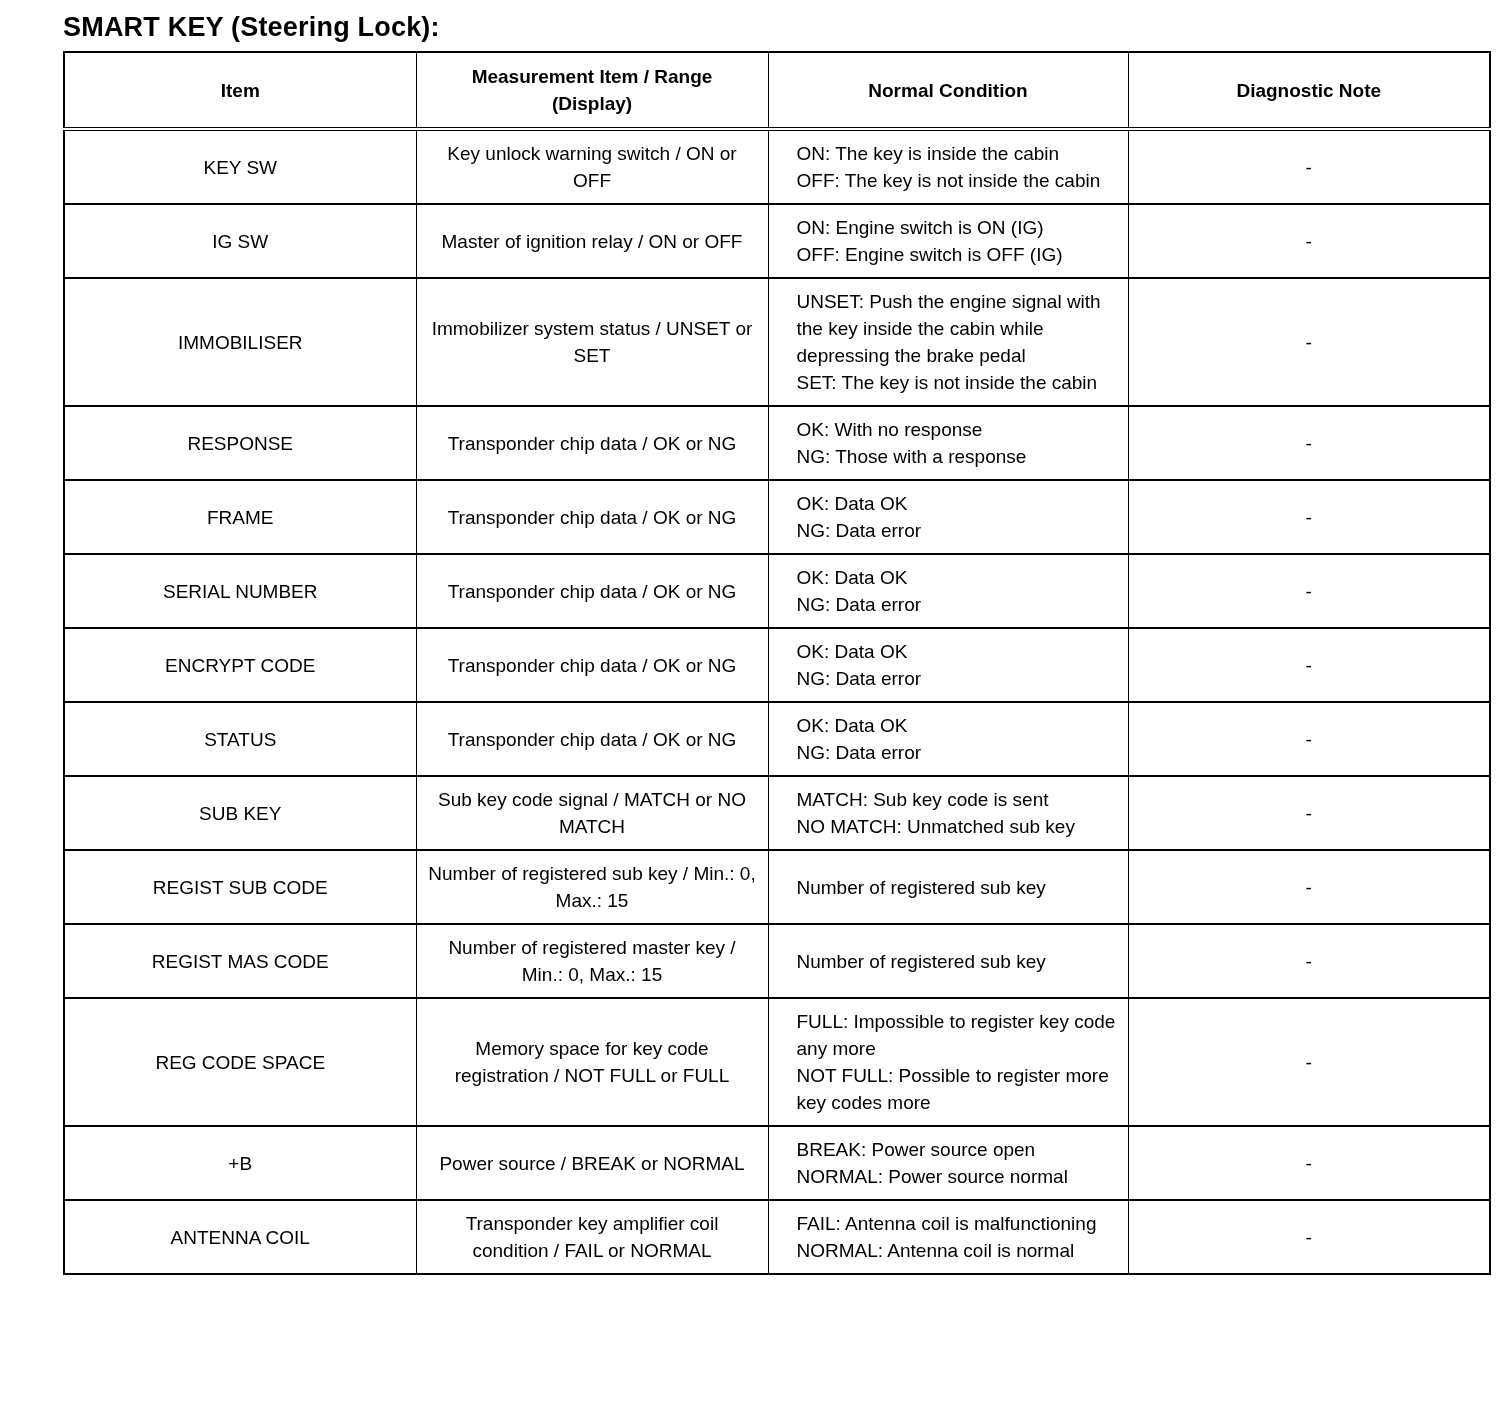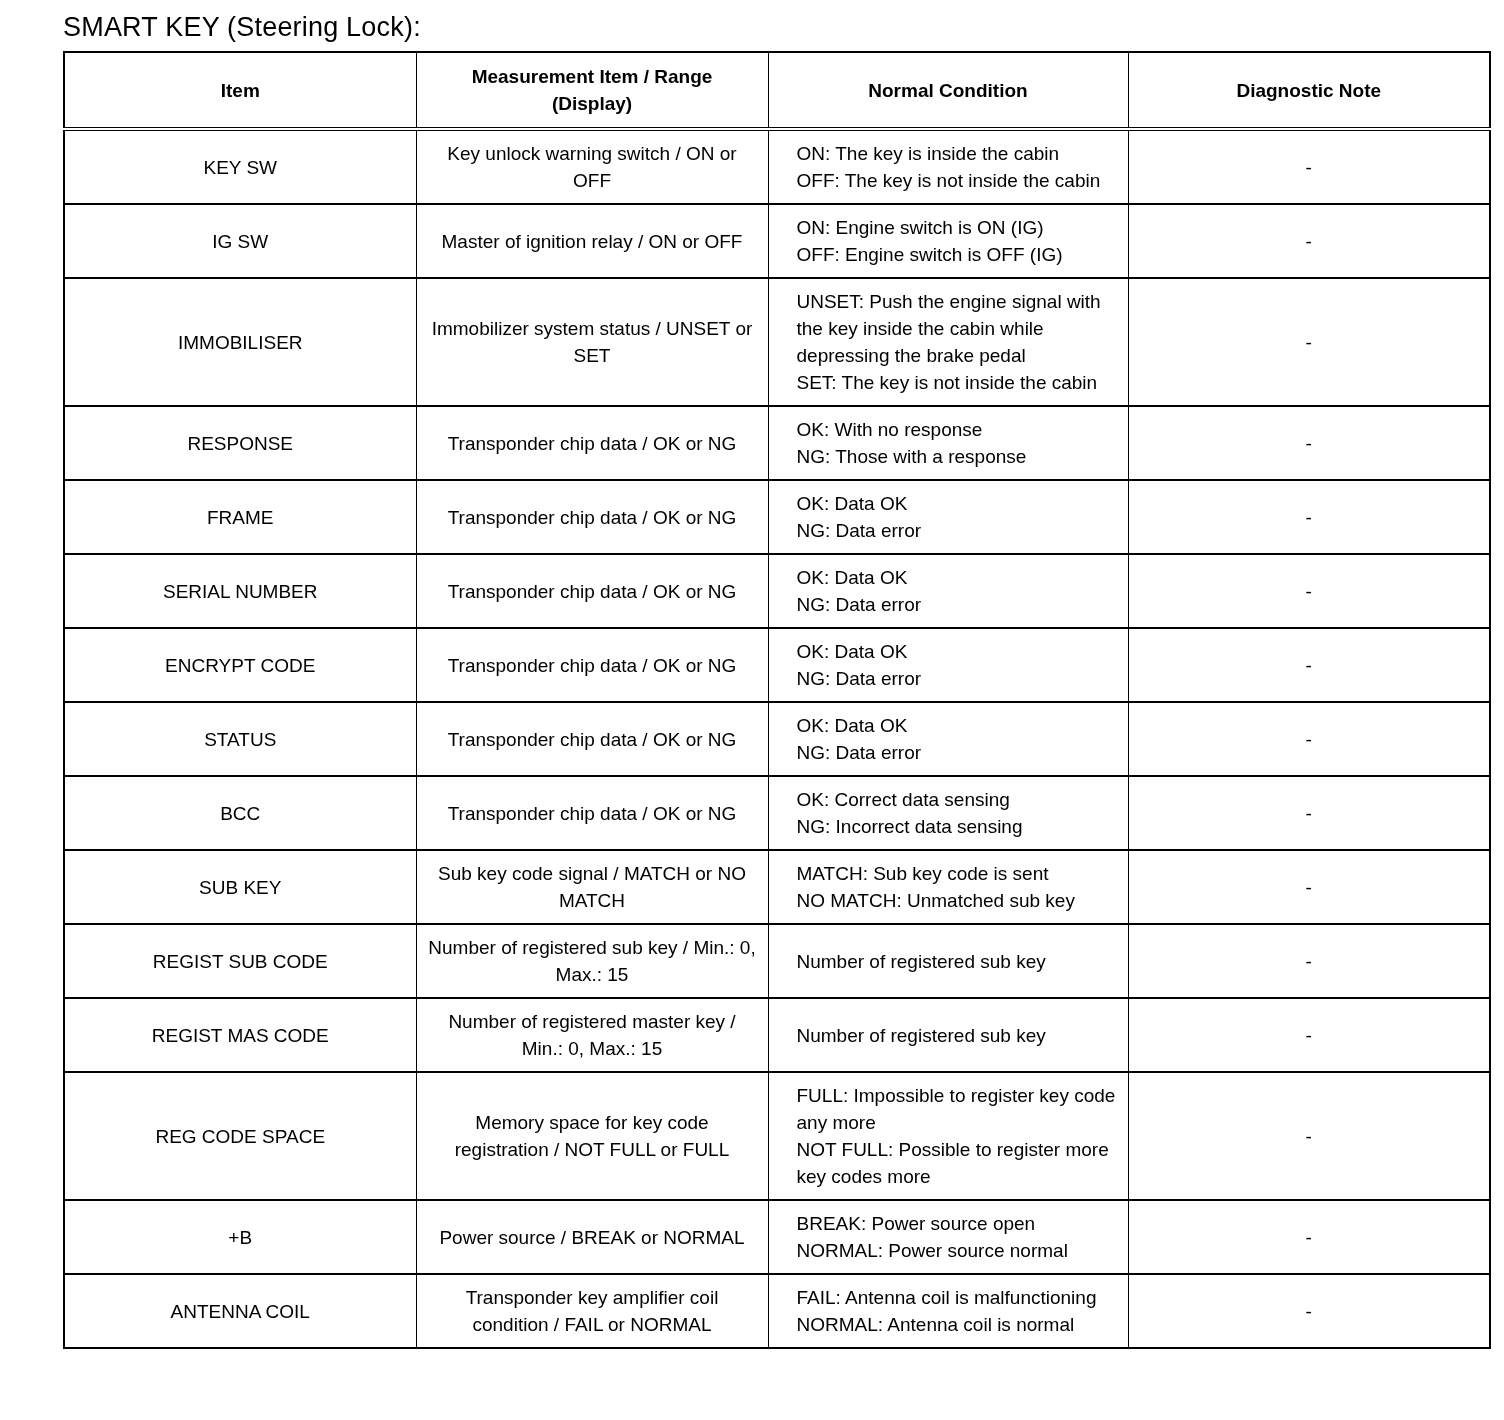--- a/index.html
+++ b/index.html
@@ -9,21 +9,21 @@
     background: #ffffff;
     font-family: "Liberation Sans", "DejaVu Sans", sans-serif;
     color: #000000;
   }
   .page {
     width: 1504px;
     padding: 8px 14px 10px 63px;
   }
   .title {
     font-size: 27px;
-    font-weight: normal;
+    font-weight: bold;
     margin: 4px 0 8px 0;
     letter-spacing: 0.2px;
   }
   table.spec-table {
     border-collapse: collapse;
     table-layout: fixed;
     width: 1426px;
     border: 2px solid #000;
   }
   .spec-table th, .spec-table td {
@@ -123,27 +123,20 @@
           <td class="col-center">-</td>
         </tr>
         <tr>
           <td class="col-center">STATUS</td>
           <td class="col-center">Transponder chip data / OK or NG</td>
           <td class="col-left">OK: Data OK
 NG: Data error</td>
           <td class="col-center">-</td>
         </tr>
         <tr>
-          <td class="col-center">BCC</td>
-          <td class="col-center">Transponder chip data / OK or NG</td>
-          <td class="col-left">OK: Correct data sensing
-NG: Incorrect data sensing</td>
-          <td class="col-center">-</td>
-        </tr>
-        <tr>
           <td class="col-center">SUB KEY</td>
           <td class="col-center">Sub key code signal / MATCH or NO MATCH</td>
           <td class="col-left">MATCH: Sub key code is sent
 NO MATCH: Unmatched sub key</td>
           <td class="col-center">-</td>
         </tr>
         <tr>
           <td class="col-center">REGIST SUB CODE</td>
           <td class="col-center">Number of registered sub key / Min.: 0, Max.: 15</td>
           <td class="col-left">Number of registered sub key</td>

